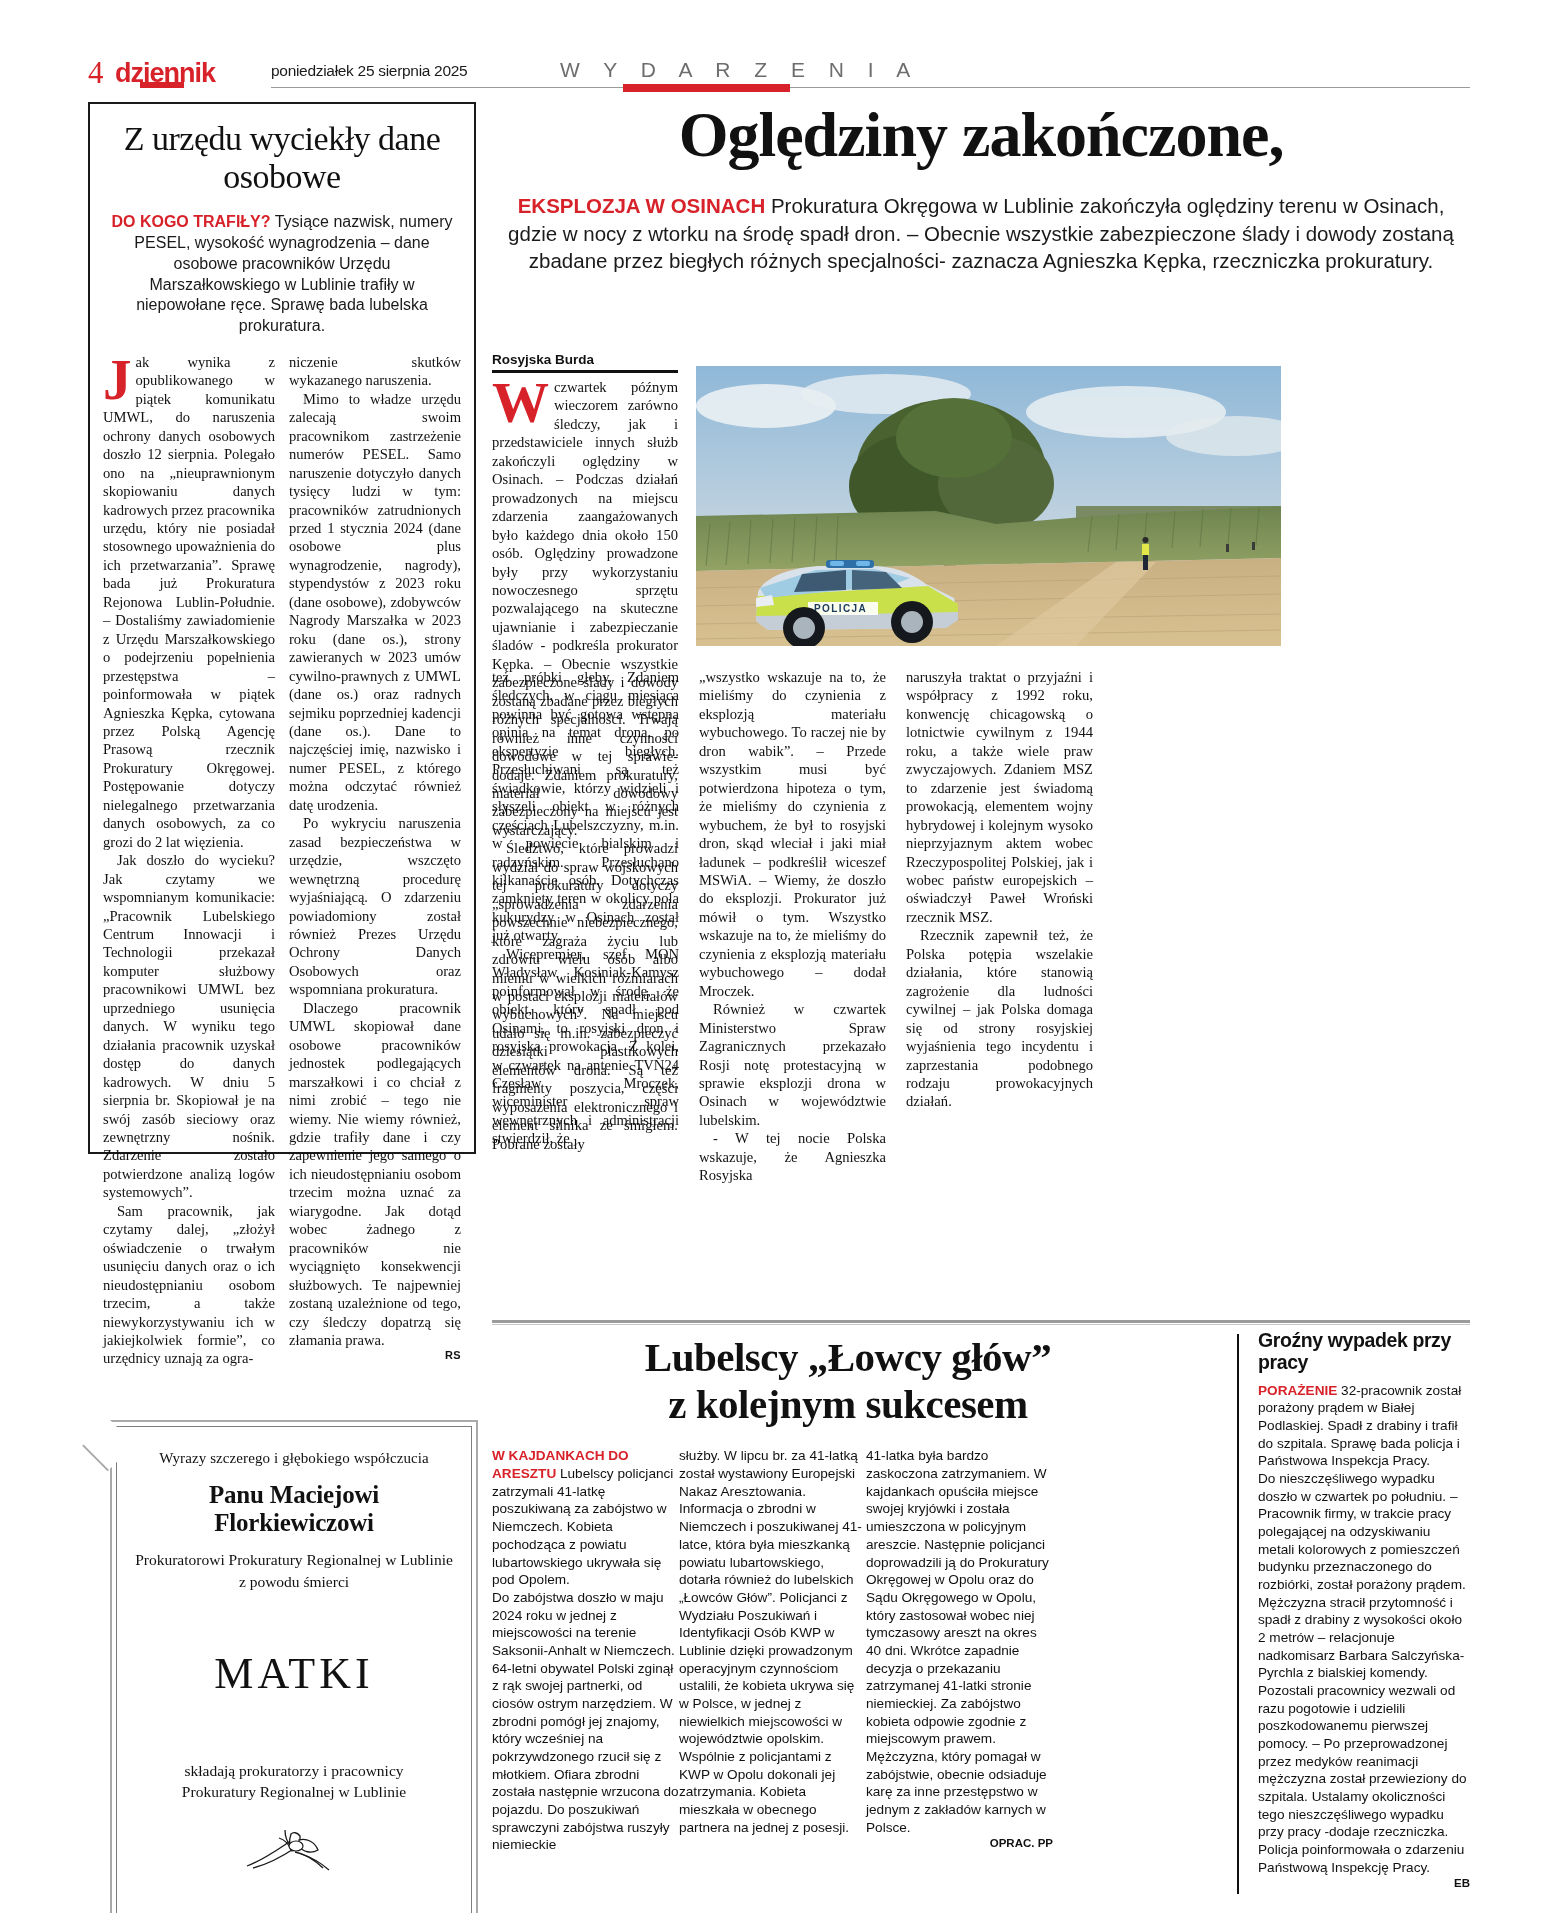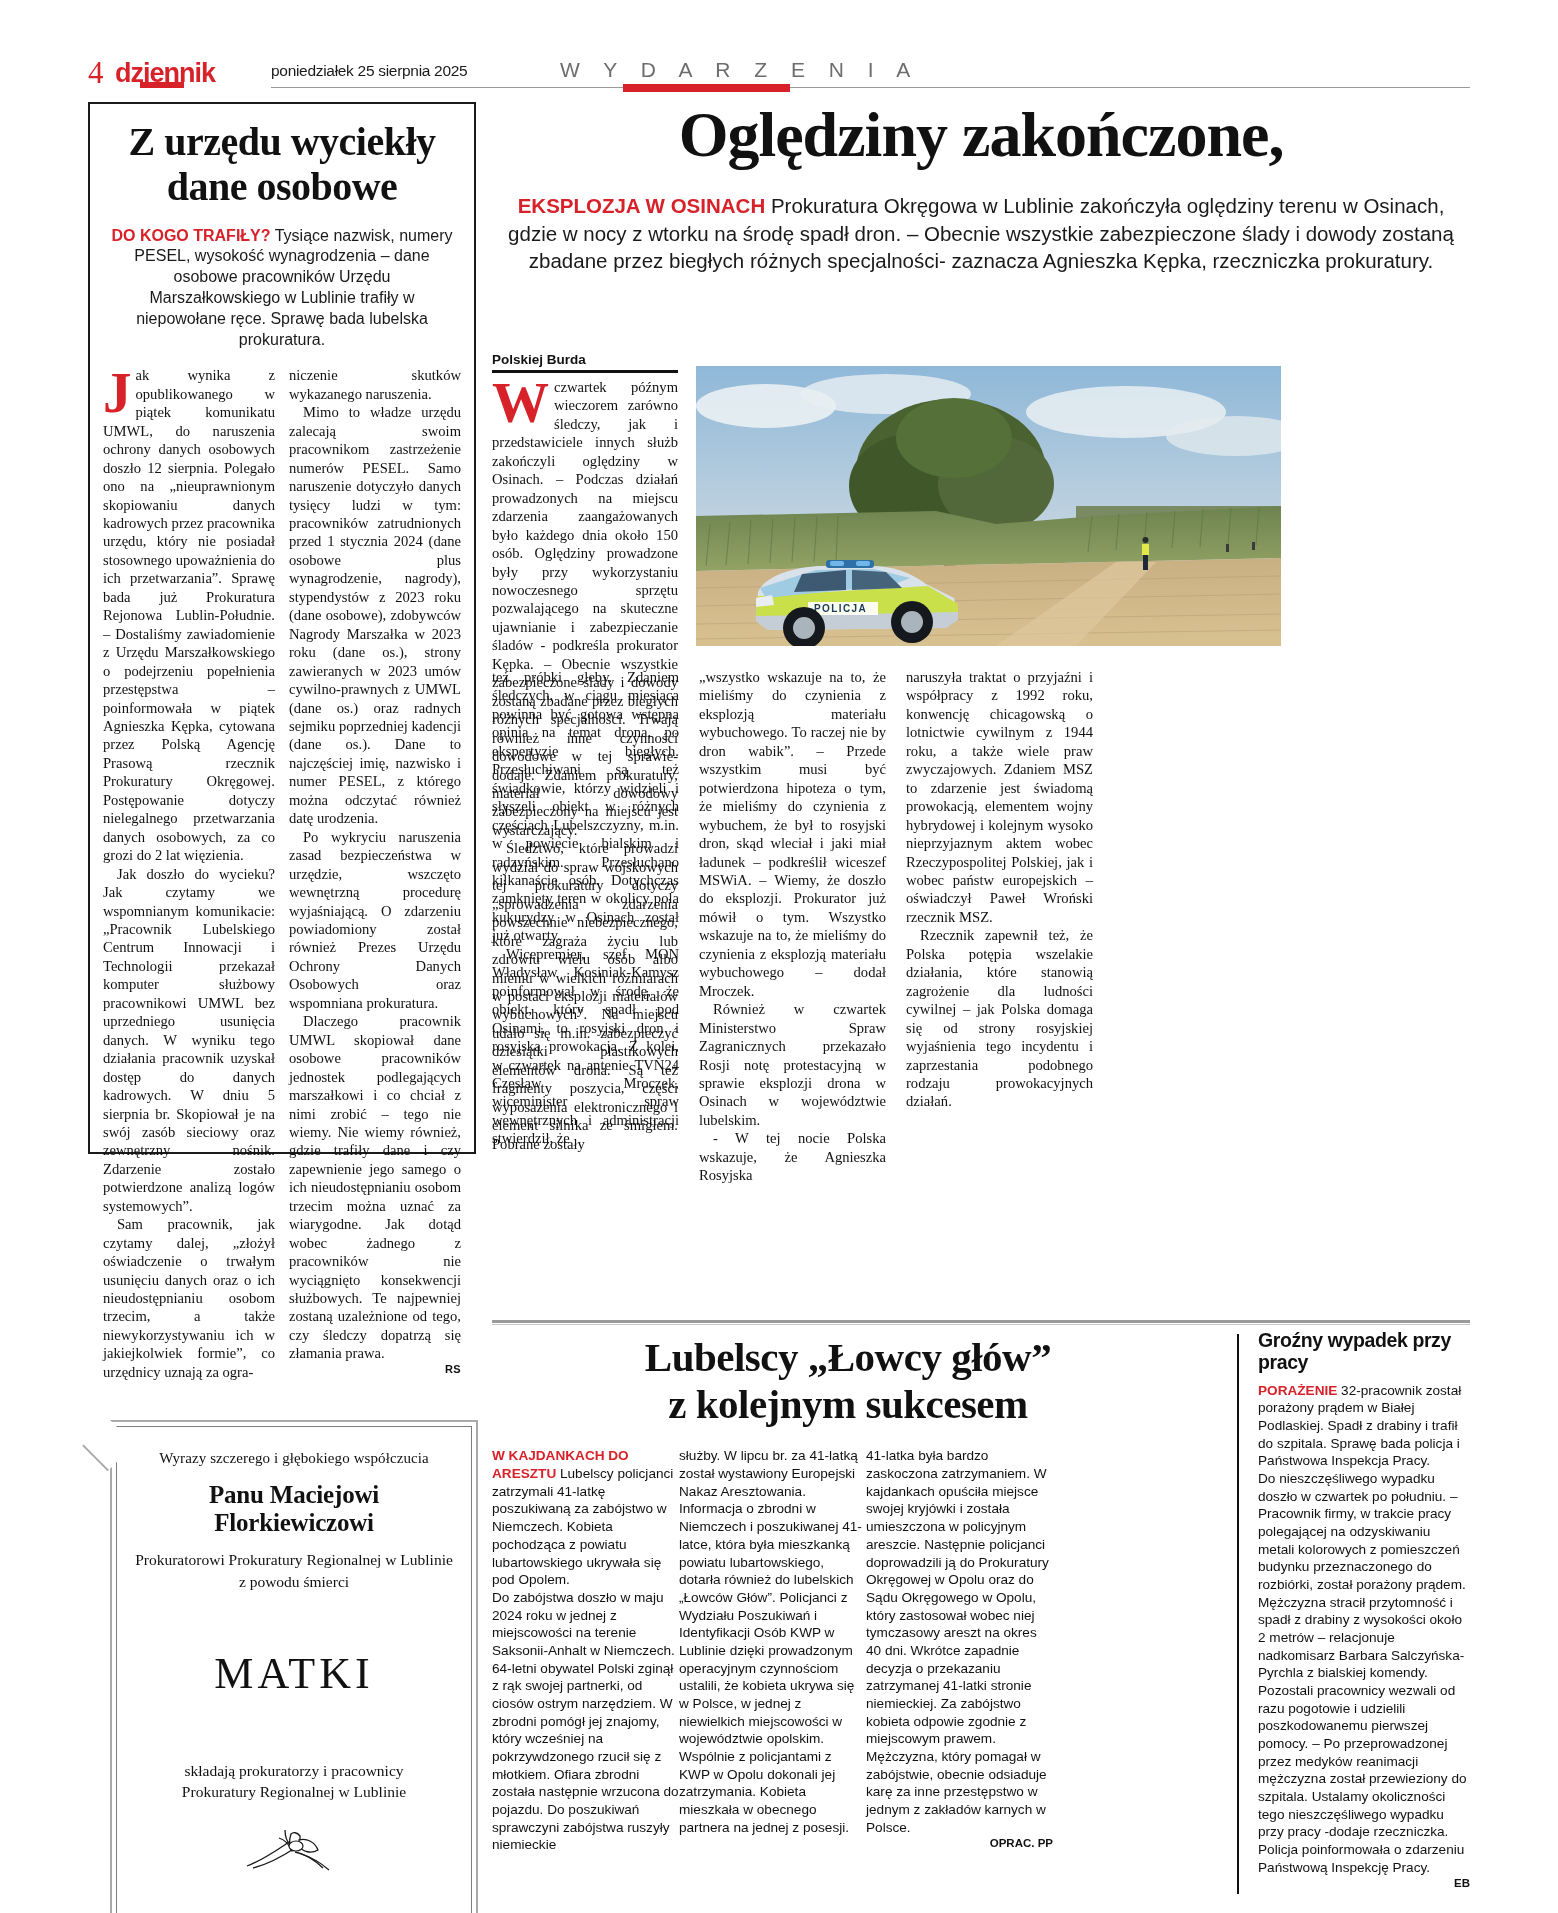--- a/index.html
+++ b/index.html
@@ -23,21 +23,21 @@
     font-size:15.5px;color:#1a1a1a;letter-spacing:-0.3px;}
   .mh-rule{position:absolute;left:183px;top:31px;width:1199px;height:1px;background:#9b9b9b;}
   .mh-section{position:absolute;left:560px;top:58px;font-family:"Liberation Sans",sans-serif;
     font-size:21px;letter-spacing:9px;color:#6d6d6d;}
   .mh-section-bar{position:absolute;left:623px;top:84px;width:167px;height:8px;background:#d8222a;}
 
   
   .left-box{position:absolute;left:88px;top:102px;width:388px;height:1052px;
     border:2px solid #1a1a1a;box-sizing:border-box;background:#fff;}
   .lb-head{margin:16px 14px 0 14px;text-align:center;font-family:"Liberation Serif",serif;
-    font-weight:bold;font-size:40px;line-height:1.12;letter-spacing:-0.5px;}
+    font-weight:normal;font-size:34px;line-height:1.12;letter-spacing:-0.5px;}
   .lb-lead{margin:16px 18px 0 18px;text-align:center;font-family:"Liberation Sans",sans-serif;
     font-size:16px;line-height:1.30;color:#1a1a1a;}
   .lb-lead b{color:#d8222a;font-weight:bold;}
   .lb-cols{display:flex;margin:16px 13px 6px 13px;gap:14px;}
   .lb-col{width:178px;font-family:"Liberation Serif",serif;font-size:14.6px;
     line-height:1.265;text-align:justify;hyphens:auto;}
   .lb-col p{margin:0 0 0 0;text-indent:14px;}
   .lb-col p.first{text-indent:0;}
   .dropcap{float:left;font-size:57px;line-height:0.80;font-weight:bold;color:#d8222a;
     padding:4px 4px 0 0;font-family:"Liberation Serif",serif;}
@@ -156,21 +156,21 @@
     <h1 class="ma-head">
       <span>Oględziny zakończone,</span><br>
     </h1>
     <div class="ma-lead">
       <b>EKSPLOZJA W OSINACH</b><span> Prokuratura Okręgowa w Lublinie zakończyła oględziny terenu w Osinach, gdzie w nocy z wtorku na środę spadł dron. – Obecnie wszystkie zabezpieczone ślady i dowody zostaną zbadane przez biegłych różnych specjalności- zaznacza Agnieszka Kępka, rzeczniczka prokuratury.</span>
     </div>
   </div>
 
   <div class="ma-body">
     <div class="byline-wrap">
-      <div class="byline">Polskiej Burda</div>
+      <div class="byline">Rosyjska Burda</div>
       <div class="byline-rule"></div>
     </div>
 
     <div class="photo">
       <svg width="585" height="280" viewBox="0 0 585 280">
         <defs>
           <linearGradient id="sky" x1="0" y1="0" x2="0" y2="1">
             <stop offset="0%" stop-color="#8fb8d8"></stop>
               <stop offset="60%" stop-color="#c3d4e0"></stop>
             <stop offset="100%" stop-color="#dfe6e8"></stop>

